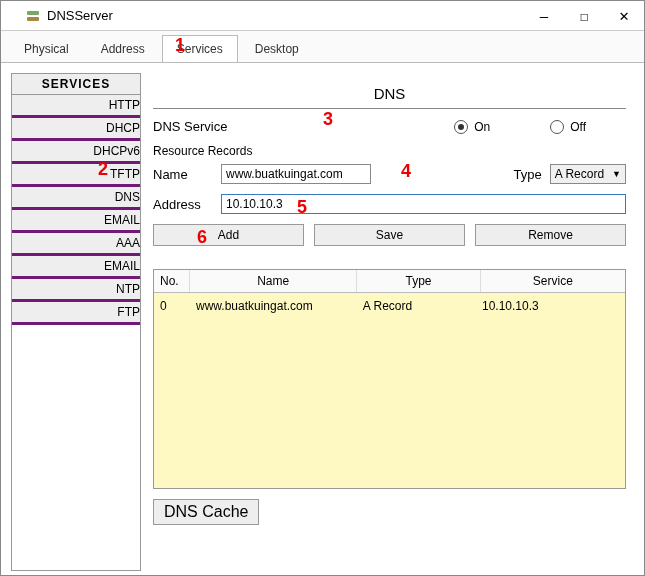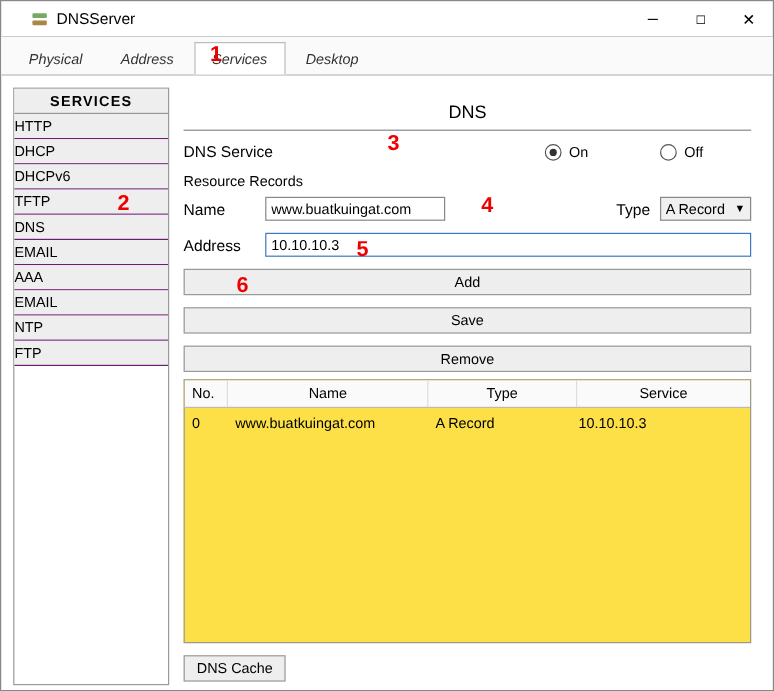--- a/index.html
+++ b/index.html
@@ -3,60 +3,60 @@
 <meta charset="utf-8">
 <style>
 * { box-sizing: border-box; margin: 0; padding: 0; }
 body { font-family: "Segoe UI", Tahoma, sans-serif; font-size: 12px; background: #fff; width: 645px; height: 576px; position: relative; border: 1px solid #888; }
 .titlebar { height: 30px; display: flex; align-items: center; padding: 0 0 0 24px; border-bottom: 1px solid #ccc; }
 .app-icon { width: 16px; height: 16px; margin-right: 6px; color: #7a6; }
 .title { flex: 1; font-size: 13px; }
 .win-controls { display: flex; }
 .win-btn { width: 40px; height: 30px; display: flex; align-items: center; justify-content: center; cursor: default; font-family: monospace; font-size: 14px; }
 .win-btn.close { font-size: 16px; }
-.tabs { display: flex; padding: 4px 8px 0 8px; border-bottom: 1px solid #bbb; background: #fafafa; font-style: italic; }
+.tabs { display: flex; padding: 4px 8px 0 8px; border-bottom: 1px solid #bbb; background: #fafafa; }
 .tab { padding: 6px 14px; border: 1px solid transparent; border-bottom: none; cursor: pointer; margin-right: 2px; font-size: 12px; color: #333; }
 .tab.active { background: #fff; border-color: #bbb; }
 .content { display: flex; height: 510px; padding: 10px; gap: 12px; }
 .sidebar { width: 130px; border: 1px solid #999; height: 498px; }
 .svc-header { background: #eee; font-weight: bold; text-align: center; padding: 3px 0; border-bottom: 1px solid #999; letter-spacing: 1px; font-size: 12px; }
-.svc-item { text-align: left; padding: 3px 0; background: #eee; border-bottom: 1px solid #701a75; cursor: pointer; font-size: 12px; }
+.svc-item { text-align: right; padding: 3px 0; background: #eee; border-bottom: 3px solid #701a75; cursor: pointer; font-size: 12px; }
 .main { flex: 1; padding: 4px 8px 0 0; }
 .dns-title { text-align: center; font-size: 15px; padding: 8px 0 4px 0; }
 .hr { height: 1px; background: #888; margin: 2px 0 10px 0; }
 .row { display: flex; align-items: center; margin-bottom: 10px; }
 .label { font-size: 13px; }
 .radios { display: flex; gap: 60px; margin-left: auto; margin-right: 40px; }
 .radio { display: flex; align-items: flex-end; gap: 6px; cursor: pointer; }
 .rbtn { width: 14px; height: 14px; border: 1px solid #555; border-radius: 50%; display: flex; align-items: center; justify-content: center; }
 .rbtn.on::after { content: ""; width: 6px; height: 6px; background: #333; border-radius: 50%; display: block; }
 .section-label { font-size: 12px; margin: 4px 0 6px 0; }
 .form-row { display: flex; align-items: center; gap: 8px; margin-bottom: 10px; }
 .text-input { border: 1px solid #888; padding: 2px 4px; font-size: 12px; height: 20px; background: #fff; }
 .name-input { width: 150px; }
 .type-label { margin-left: auto; }
 .select { border: 1px solid #888; padding: 1px 4px; font-size: 12px; height: 20px; display: flex; align-items: center; gap: 8px; background: #f0f0f0; cursor: pointer; }
 .select .arrow { font-size: 9px; }
 .addr-input { flex: 1; border: 1px solid #3a78c0; }
-.btn-row { display: flex; gap: 10px; margin-bottom: 6px; flex-direction: column; }
+.btn-row { display: flex; gap: 10px; margin-bottom: 23px; }
 .btn { flex: 1; background: #eee; border: 1px solid #999; padding: 3px 0; text-align: center; cursor: pointer; font-size: 12px; }
-.table { border: 1px solid #999; height: 220px; background: #fde047; }
+.table { border: 1px solid #999; height: 220px; background: #fef9c3; }
 .thead { display: flex; border-bottom: 1px solid #bbb; background: #fafafa; }
 .th { padding: 4px 6px; font-size: 12px; border-right: 1px solid #ddd; }
 .th:last-child { border-right: none; }
 .th.no { width: 36px; }
 .th.name { flex: 1.4; text-align: center; }
 .th.type { flex: 1; text-align: center; }
 .th.detail { flex: 1.2; text-align: center; }
 .trow { display: flex; padding: 6px 0 6px 6px; font-size: 12px; }
 .td.no { width: 36px; }
 .td.name { flex: 1.4; }
 .td.type { flex: 1; }
 .td.detail { flex: 1.2; }
-.cache-btn { margin-top: 10px; background: #eee; border: 1px solid #999; padding: 3px 10px; cursor: pointer; font-size: 12px; display: inline-block; }
+.cache-btn { margin-top: 10px; background: #eee; border: 1px solid #999; padding: 3px 10px; cursor: pointer; font-size: 16px; display: inline-block; }
 .ann { position: absolute; color: #e00; font-weight: bold; font-size: 18px; font-family: Arial, sans-serif; pointer-events: none; z-index: 100; }
 </style>
 </head>
 <body>
 
 <div class="titlebar">
   <span class="app-icon">
     <svg viewBox="0 0 16 16" width="16" height="16">
         <rect x="2" y="3" width="12" height="4" fill="#7a6" rx="1"></rect>
         <rect x="2" y="9" width="12" height="4" fill="#aa8844" rx="1"></rect>

